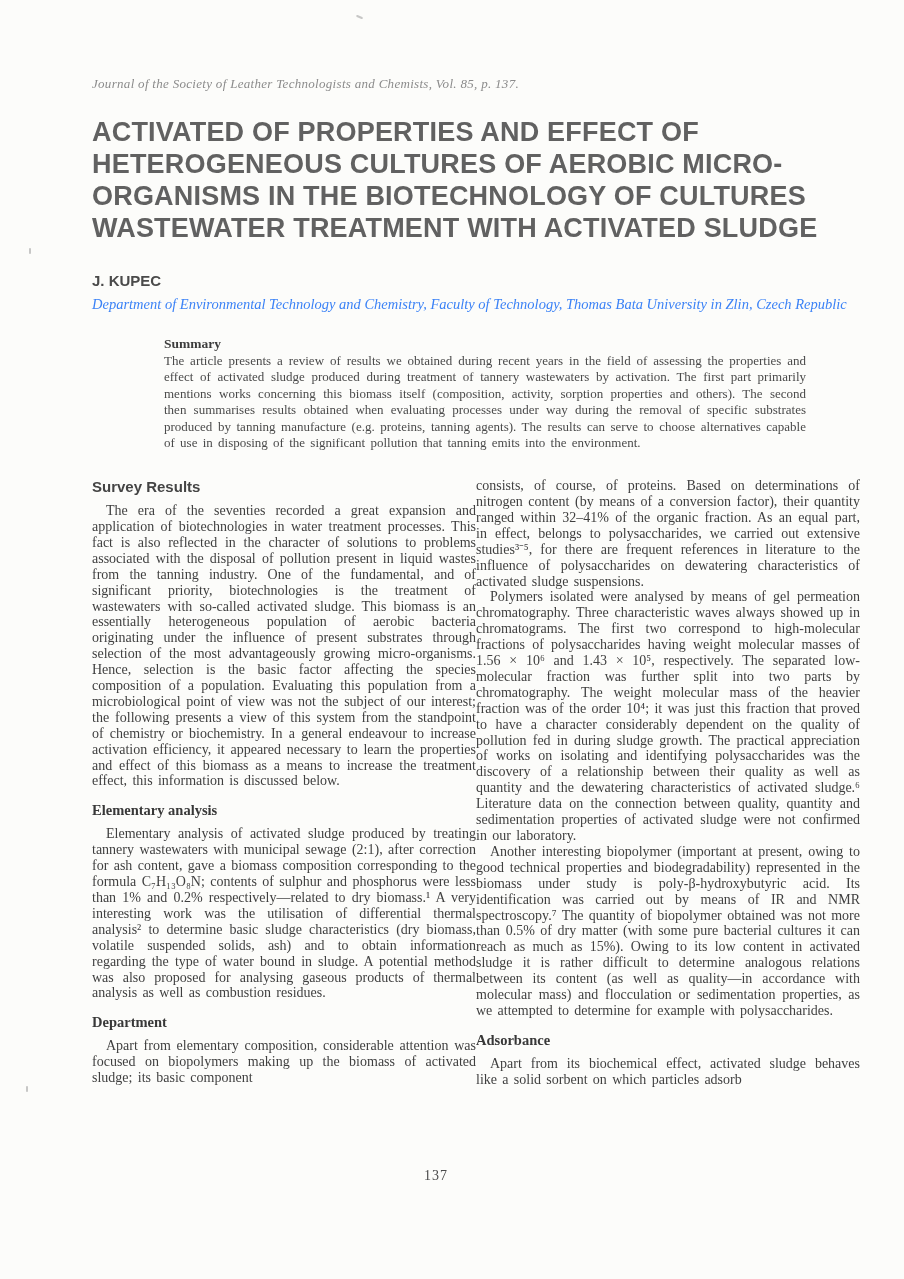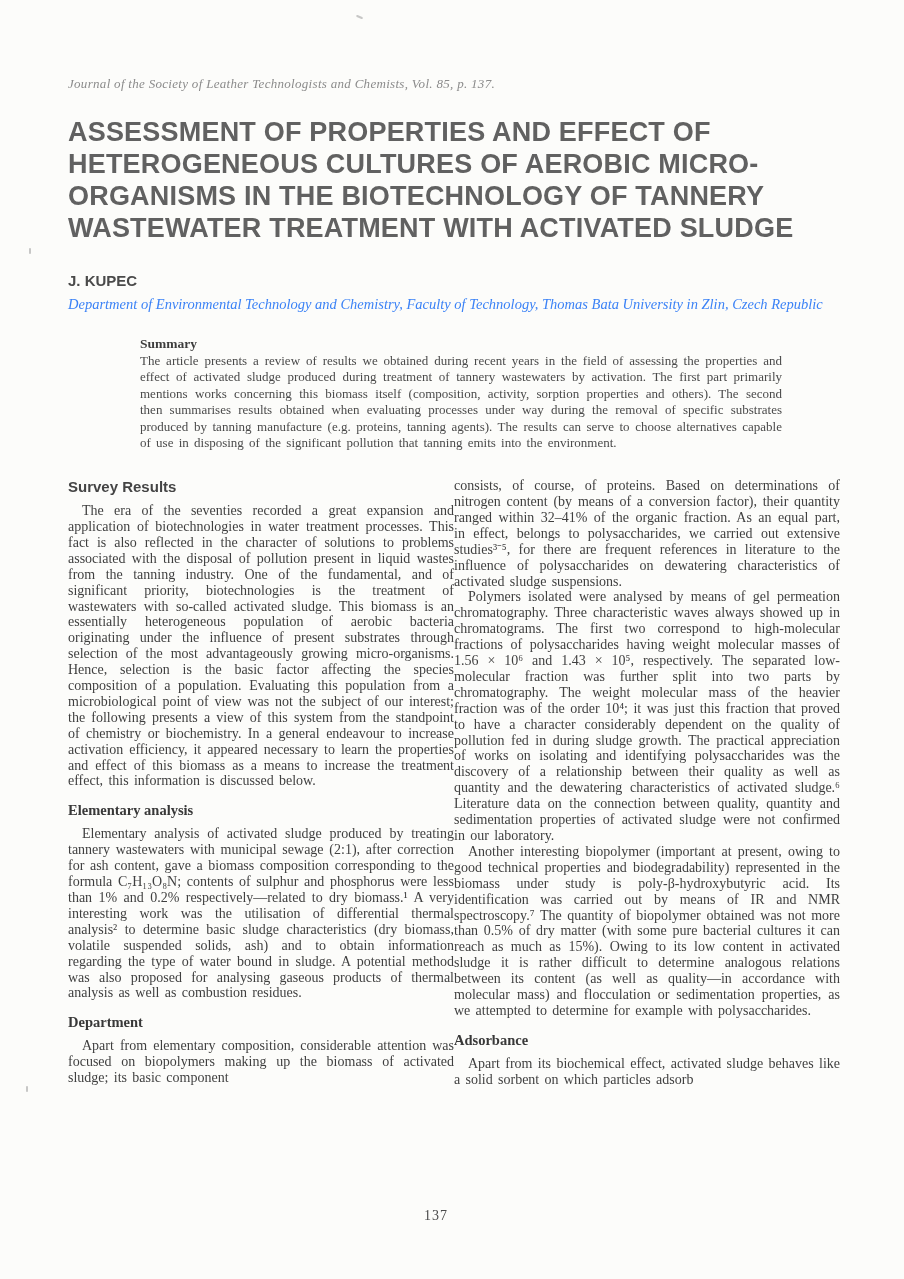--- a/index.html
+++ b/index.html
@@ -4,21 +4,21 @@
 <style>
   html, body { margin: 0; padding: 0; }
   body {
     width: 904px; height: 1279px;
     background: #fcfcfa;
     color: #3d3d3d;
     font-family: "Liberation Serif", serif;
     position: relative;
     overflow: hidden;
   }
-  .page { padding: 76px 44px 0 68px; }
+  .page { padding: 76px 44px 0 92px; }
 
   .journal-line {
     font-style: italic;
     font-size: 13px;
     color: #8b8b8b;
     letter-spacing: 0.3px;
     margin-bottom: 24px;
   }
 
   .title {
@@ -93,21 +93,21 @@
   .sub-heading {
     font-family: "Liberation Serif", serif;
     font-weight: bold;
     font-size: 14.5px;
     color: #383838;
     margin: 13px 0 7px 0;
   }
 
   .page-number {
     position: absolute;
-    top: 1208px;
+    top: 1168px;
     left: 424px;
     font-size: 14px;
     color: #4a4a4a;
     letter-spacing: 1px;
     text-align: center;
   }
 
   
   .artifact { position: absolute; background: #9a9a9a; opacity: 0.55; }
   .artifact-1 { top: 16px; left: 356px; width: 7px; height: 2px; transform: rotate(24deg); border-radius: 2px; }
@@ -115,23 +115,23 @@
   .artifact-3 { top: 1086px; left: 26px; width: 2px; height: 6px; border-radius: 2px; }
 </style>
 </head>
 <body>
 
 <div class="page">
 
   <div class="journal-line">Journal of the Society of Leather Technologists and Chemists, Vol. 85, p. 137.</div>
 
   <div class="title">
-    <div>ASSESSMENT OF PROPERTIES AND EFFECT OF</div>
+    <div>ACTIVATED OF PROPERTIES AND EFFECT OF</div>
     <div>HETEROGENEOUS CULTURES OF AEROBIC MICRO-</div>
-    <div>ORGANISMS IN THE BIOTECHNOLOGY OF TANNERY</div>
+    <div>ORGANISMS IN THE BIOTECHNOLOGY OF CULTURES</div>
     <div>WASTEWATER TREATMENT WITH ACTIVATED SLUDGE</div>
   </div>
 
   <div class="author">J. KUPEC</div>
 
   <div class="affiliation">Department of Environmental Technology and Chemistry, Faculty of Technology, Thomas Bata University in Zlin, Czech Republic</div>
 
   <div class="summary">
     <div class="summary-heading">Summary</div>
     <div class="summary-text">The article presents a review of results we obtained during recent years in the field of assessing the properties and effect of activated sludge produced during treatment of tannery wastewaters by activation. The first part primarily mentions works concerning this biomass itself (composition, activity, sorption properties and others). The second then summarises results obtained when evaluating processes under way during the removal of specific substrates produced by tanning manufacture (e.g. proteins, tanning agents). The results can serve to choose alternatives capable of use in disposing of the significant pollution that tanning emits into the environment.</div>

